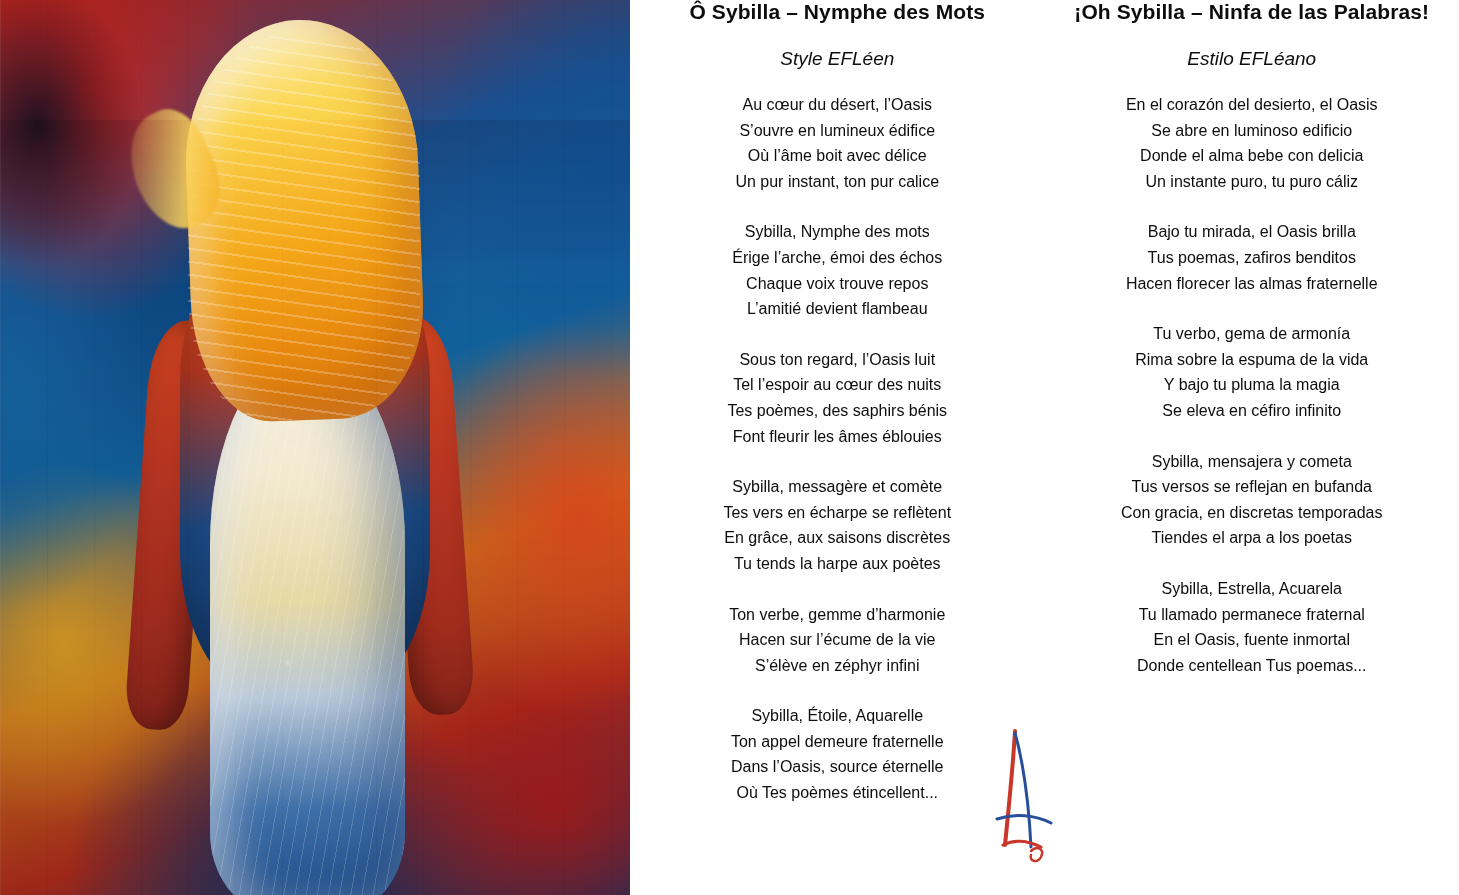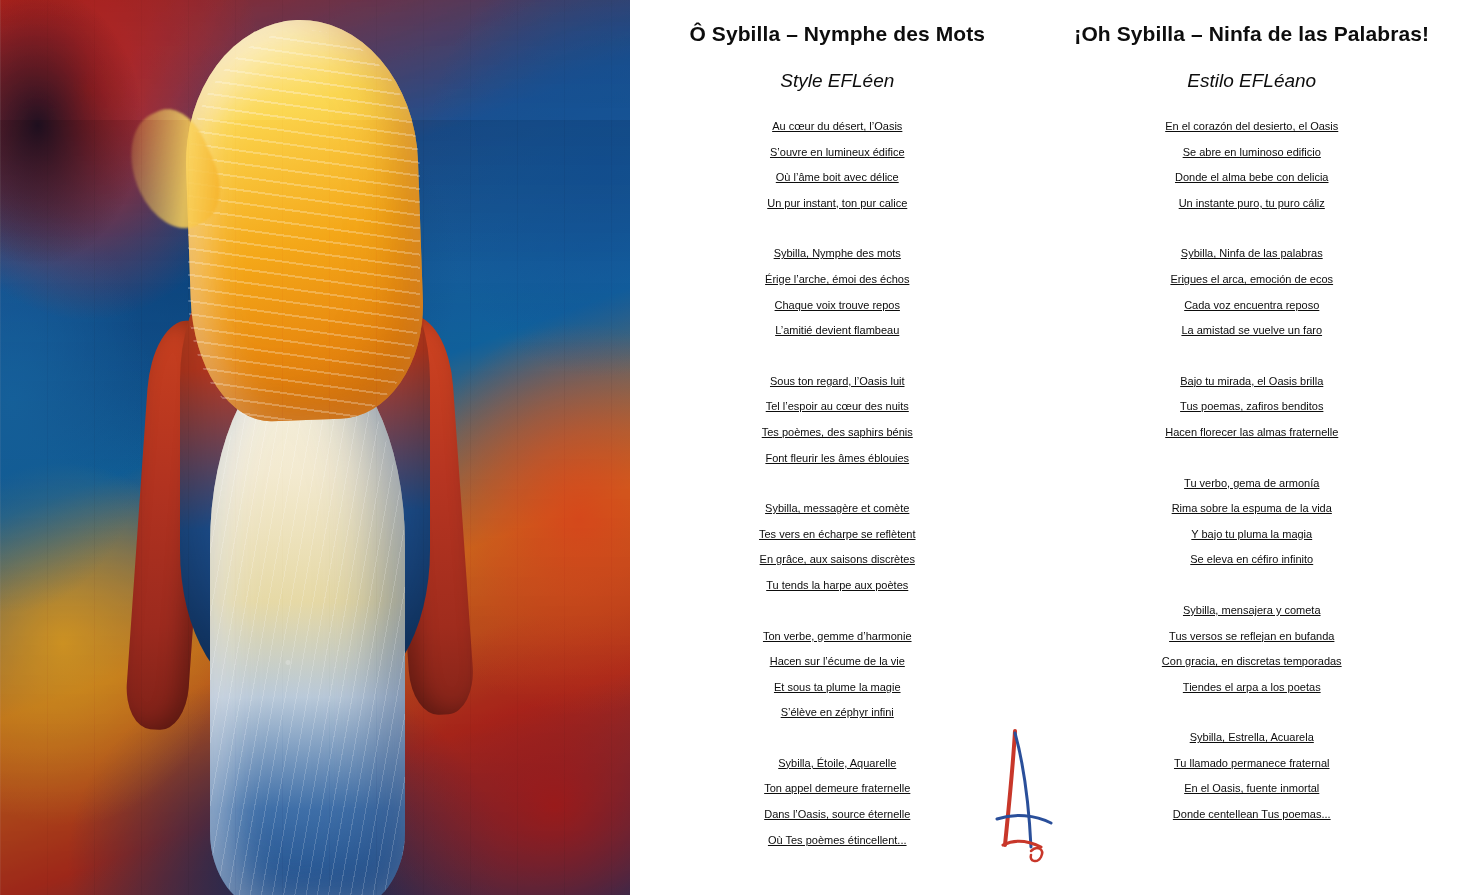--- a/index.html
+++ b/index.html
@@ -185,21 +185,20 @@
   }
 
   
   .poems {
     position: relative;
     flex: 1;
     height: 883px;
     background: #ffffff;
     display: flex;
     justify-content: space-around;
-    padding-top: 22px;
     box-sizing: border-box;
   }
   .poem-col {
     width: 380px;
     text-align: center;
     color: #0d0d0d;
   }
   .poem-title {
     font-size: 21px;
     font-weight: bold;
@@ -209,24 +208,23 @@
   }
   .poem-style {
     font-size: 19px;
     font-style: italic;
     margin: 0 0 22px 0;
   }
   .stanza {
     margin: 0 0 25px 0;
   }
   .line {
-    font-size: 11px;
+    font-size: 16px;
     line-height: 25.6px;
     white-space: nowrap;
-    text-decoration: underline;
   }
   .signature {
     position: absolute;
     left: 355px;
     bottom: 16px;
     width: 80px;
     height: 140px;
   }
 </style>
 </head>
@@ -280,46 +278,39 @@
       </div>
       <div class="stanza">
         <div class="line">Sybilla, messagère et comète</div>
         <div class="line">Tes vers en écharpe se reflètent</div>
         <div class="line">En grâce, aux saisons discrètes</div>
         <div class="line">Tu tends la harpe aux poètes</div>
       </div>
       <div class="stanza">
         <div class="line">Ton verbe, gemme d’harmonie</div>
         <div class="line">Hacen sur l’écume de la vie</div>
-        <div class="line">Et sous ta plume la magie</div>
         <div class="line">S’élève en zéphyr infini</div>
       </div>
       <div class="stanza">
         <div class="line">Sybilla, Étoile, Aquarelle</div>
         <div class="line">Ton appel demeure fraternelle</div>
         <div class="line">Dans l’Oasis, source éternelle</div>
         <div class="line">Où Tes poèmes étincellent...</div>
       </div>
     </div>
 
     <div class="poem-col">
       <div class="poem-title">¡Oh Sybilla – Ninfa de las Palabras!</div>
       <div class="poem-style">Estilo EFLéano</div>
 
       <div class="stanza">
         <div class="line">En el corazón del desierto, el Oasis</div>
         <div class="line">Se abre en luminoso edificio</div>
         <div class="line">Donde el alma bebe con delicia</div>
         <div class="line">Un instante puro, tu puro cáliz</div>
-      </div>
-      <div class="stanza">
-        <div class="line">Sybilla, Ninfa de las palabras</div>
-        <div class="line">Erigues el arca, emoción de ecos</div>
-        <div class="line">Cada voz encuentra reposo</div>
-        <div class="line">La amistad se vuelve un faro</div>
       </div>
       <div class="stanza">
         <div class="line">Bajo tu mirada, el Oasis brilla</div>
         <div class="line">Tus poemas, zafiros benditos</div>
         <div class="line">Hacen florecer las almas fraternelle</div>
       </div>
       <div class="stanza">
         <div class="line">Tu verbo, gema de armonía</div>
         <div class="line">Rima sobre la espuma de la vida</div>
         <div class="line">Y bajo tu pluma la magia</div>

